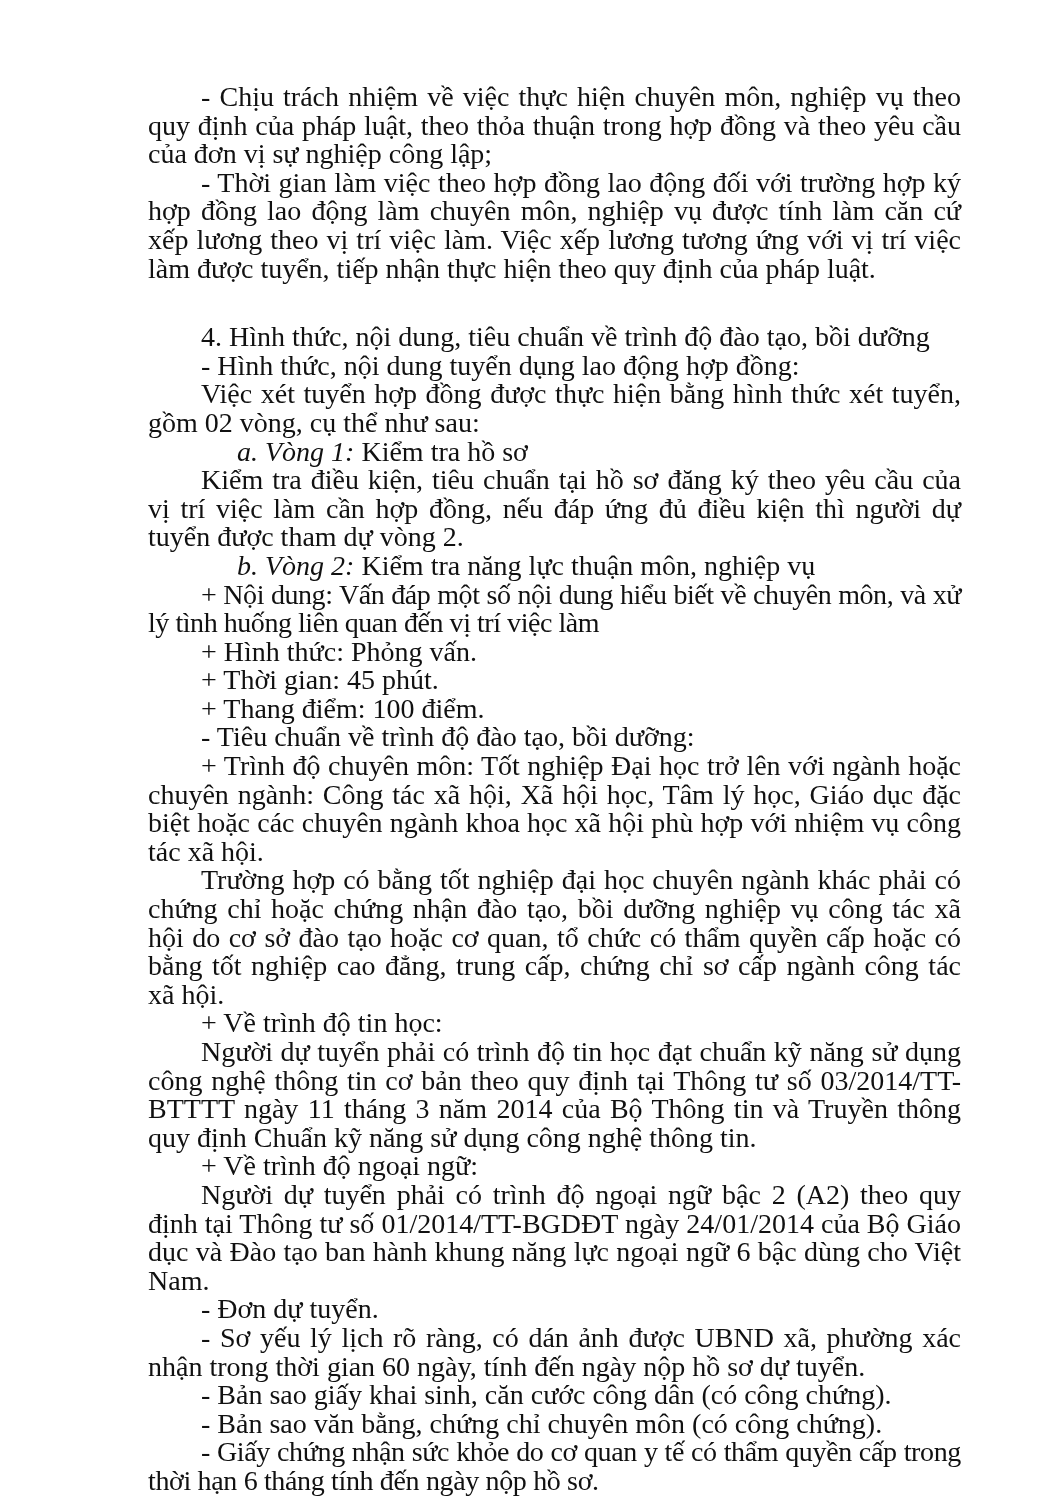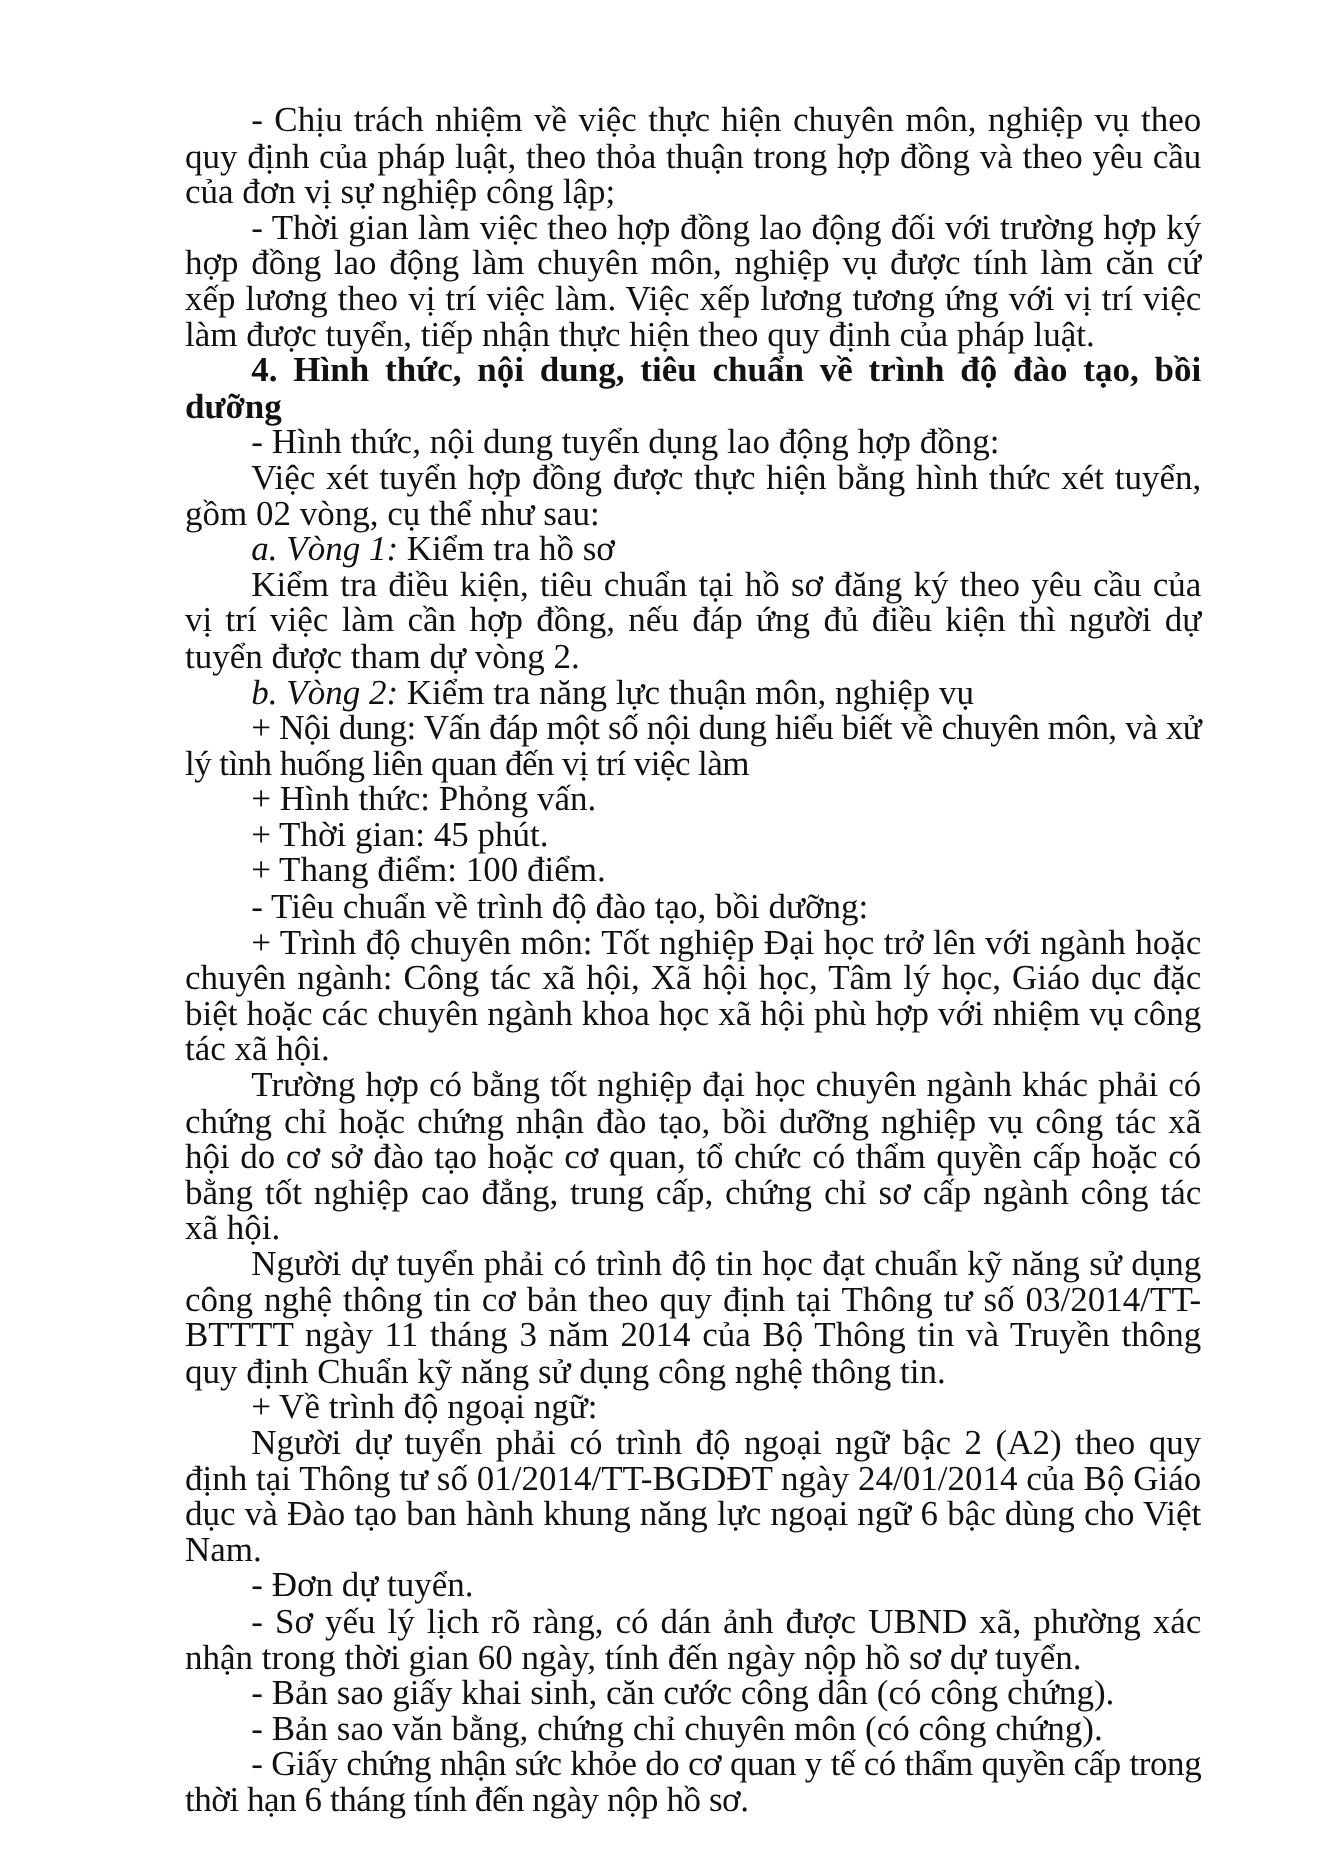--- a/index.html
+++ b/index.html
@@ -8,42 +8,43 @@
     position: absolute;
     left: 148px;
     top: 83px;
     width: 813px;
     font-family: "Liberation Serif", serif;
     font-size: 28px;
     line-height: 28.6px;
     color: #111111;
   }
   .p { margin: 0; text-align: justify; text-indent: 53px; }
-  .h { font-weight: bold; }
-  .it { font-style: italic; }
+  .h { font-weight: normal; margin-top: 40px; }
+  .it { font-style: italic; margin-left: 36px; }
 </style>
 </head>
 <body>
 
 <div class="page">
   <p class="p">- Chịu trách nhiệm về việc thực hiện chuyên môn, nghiệp vụ theo quy định của pháp luật, theo thỏa thuận trong hợp đồng và theo yêu cầu của đơn vị sự nghiệp công lập;</p>
   <p class="p">- Thời gian làm việc theo hợp đồng lao động đối với trường hợp ký hợp đồng lao động làm chuyên môn, nghiệp vụ được tính làm căn cứ xếp lương theo vị trí việc làm. Việc xếp lương tương ứng với vị trí việc làm được tuyển, tiếp nhận thực hiện theo quy định của pháp luật.</p>
   <p class="p h">4. Hình thức, nội dung, tiêu chuẩn về trình độ đào tạo, bồi dưỡng</p>
   <p class="p">- Hình thức, nội dung tuyển dụng lao động hợp đồng:</p>
   <p class="p">Việc xét tuyển hợp đồng được thực hiện bằng hình thức xét tuyển, gồm 02 vòng, cụ thể như sau:</p>
   <p class="p"><span class="it">a. Vòng 1:</span><span> Kiểm tra hồ sơ</span></p>
   <p class="p">Kiểm tra điều kiện, tiêu chuẩn tại hồ sơ đăng ký theo yêu cầu của vị trí việc làm cần hợp đồng, nếu đáp ứng đủ điều kiện thì người dự tuyển được tham dự vòng 2.</p>
   <p class="p"><span class="it">b. Vòng 2:</span><span> Kiểm tra năng lực thuận môn, nghiệp vụ</span></p>
   <p class="p" style="letter-spacing:-0.45px">+ Nội dung: Vấn đáp một số nội dung hiểu biết về chuyên môn, và xử lý tình huống liên quan đến vị trí việc làm</p>
   <p class="p">+ Hình thức: Phỏng vấn.</p>
   <p class="p">+ Thời gian: 45 phút.</p>
   <p class="p">+ Thang điểm: 100 điểm.</p>
   <p class="p">- Tiêu chuẩn về trình độ đào tạo, bồi dưỡng:</p>
   <p class="p">+ Trình độ chuyên môn: Tốt nghiệp Đại học trở lên với ngành hoặc chuyên ngành: Công tác xã hội, Xã hội học, Tâm lý học, Giáo dục đặc biệt hoặc các chuyên ngành khoa học xã hội phù hợp với nhiệm vụ công tác xã hội.</p>
   <p class="p">Trường hợp có bằng tốt nghiệp đại học chuyên ngành khác phải có chứng chỉ hoặc chứng nhận đào tạo, bồi dưỡng nghiệp vụ công tác xã hội do cơ sở đào tạo hoặc cơ quan, tổ chức có thẩm quyền cấp hoặc có bằng tốt nghiệp cao đẳng, trung cấp, chứng chỉ sơ cấp ngành công tác xã hội.</p>
+  <p class="p">+ Về trình độ tin học:</p>
   <p class="p">Người dự tuyển phải có trình độ tin học đạt chuẩn kỹ năng sử dụng công nghệ thông tin cơ bản theo quy định tại Thông tư số 03/2014/TT-BTTTT ngày 11 tháng 3 năm 2014 của Bộ Thông tin và Truyền thông quy định Chuẩn kỹ năng sử dụng công nghệ thông tin.</p>
   <p class="p">+ Về trình độ ngoại ngữ:</p>
   <p class="p">Người dự tuyển phải có trình độ ngoại ngữ bậc 2 (A2) theo quy định tại Thông tư số 01/2014/TT-BGDĐT ngày 24/01/2014 của Bộ Giáo dục và Đào tạo ban hành khung năng lực ngoại ngữ 6 bậc dùng cho Việt Nam.</p>
   <p class="p">- Đơn dự tuyển.</p>
   <p class="p">- Sơ yếu lý lịch rõ ràng, có dán ảnh được UBND xã, phường xác nhận trong thời gian 60 ngày, tính đến ngày nộp hồ sơ dự tuyển.</p>
   <p class="p">- Bản sao giấy khai sinh, căn cước công dân (có công chứng).</p>
   <p class="p">- Bản sao văn bằng, chứng chỉ chuyên môn (có công chứng).</p>
   <p class="p" style="letter-spacing:-0.35px">- Giấy chứng nhận sức khỏe do cơ quan y tế có thẩm quyền cấp trong thời hạn 6 tháng tính đến ngày nộp hồ sơ.</p>
 </div>
 

